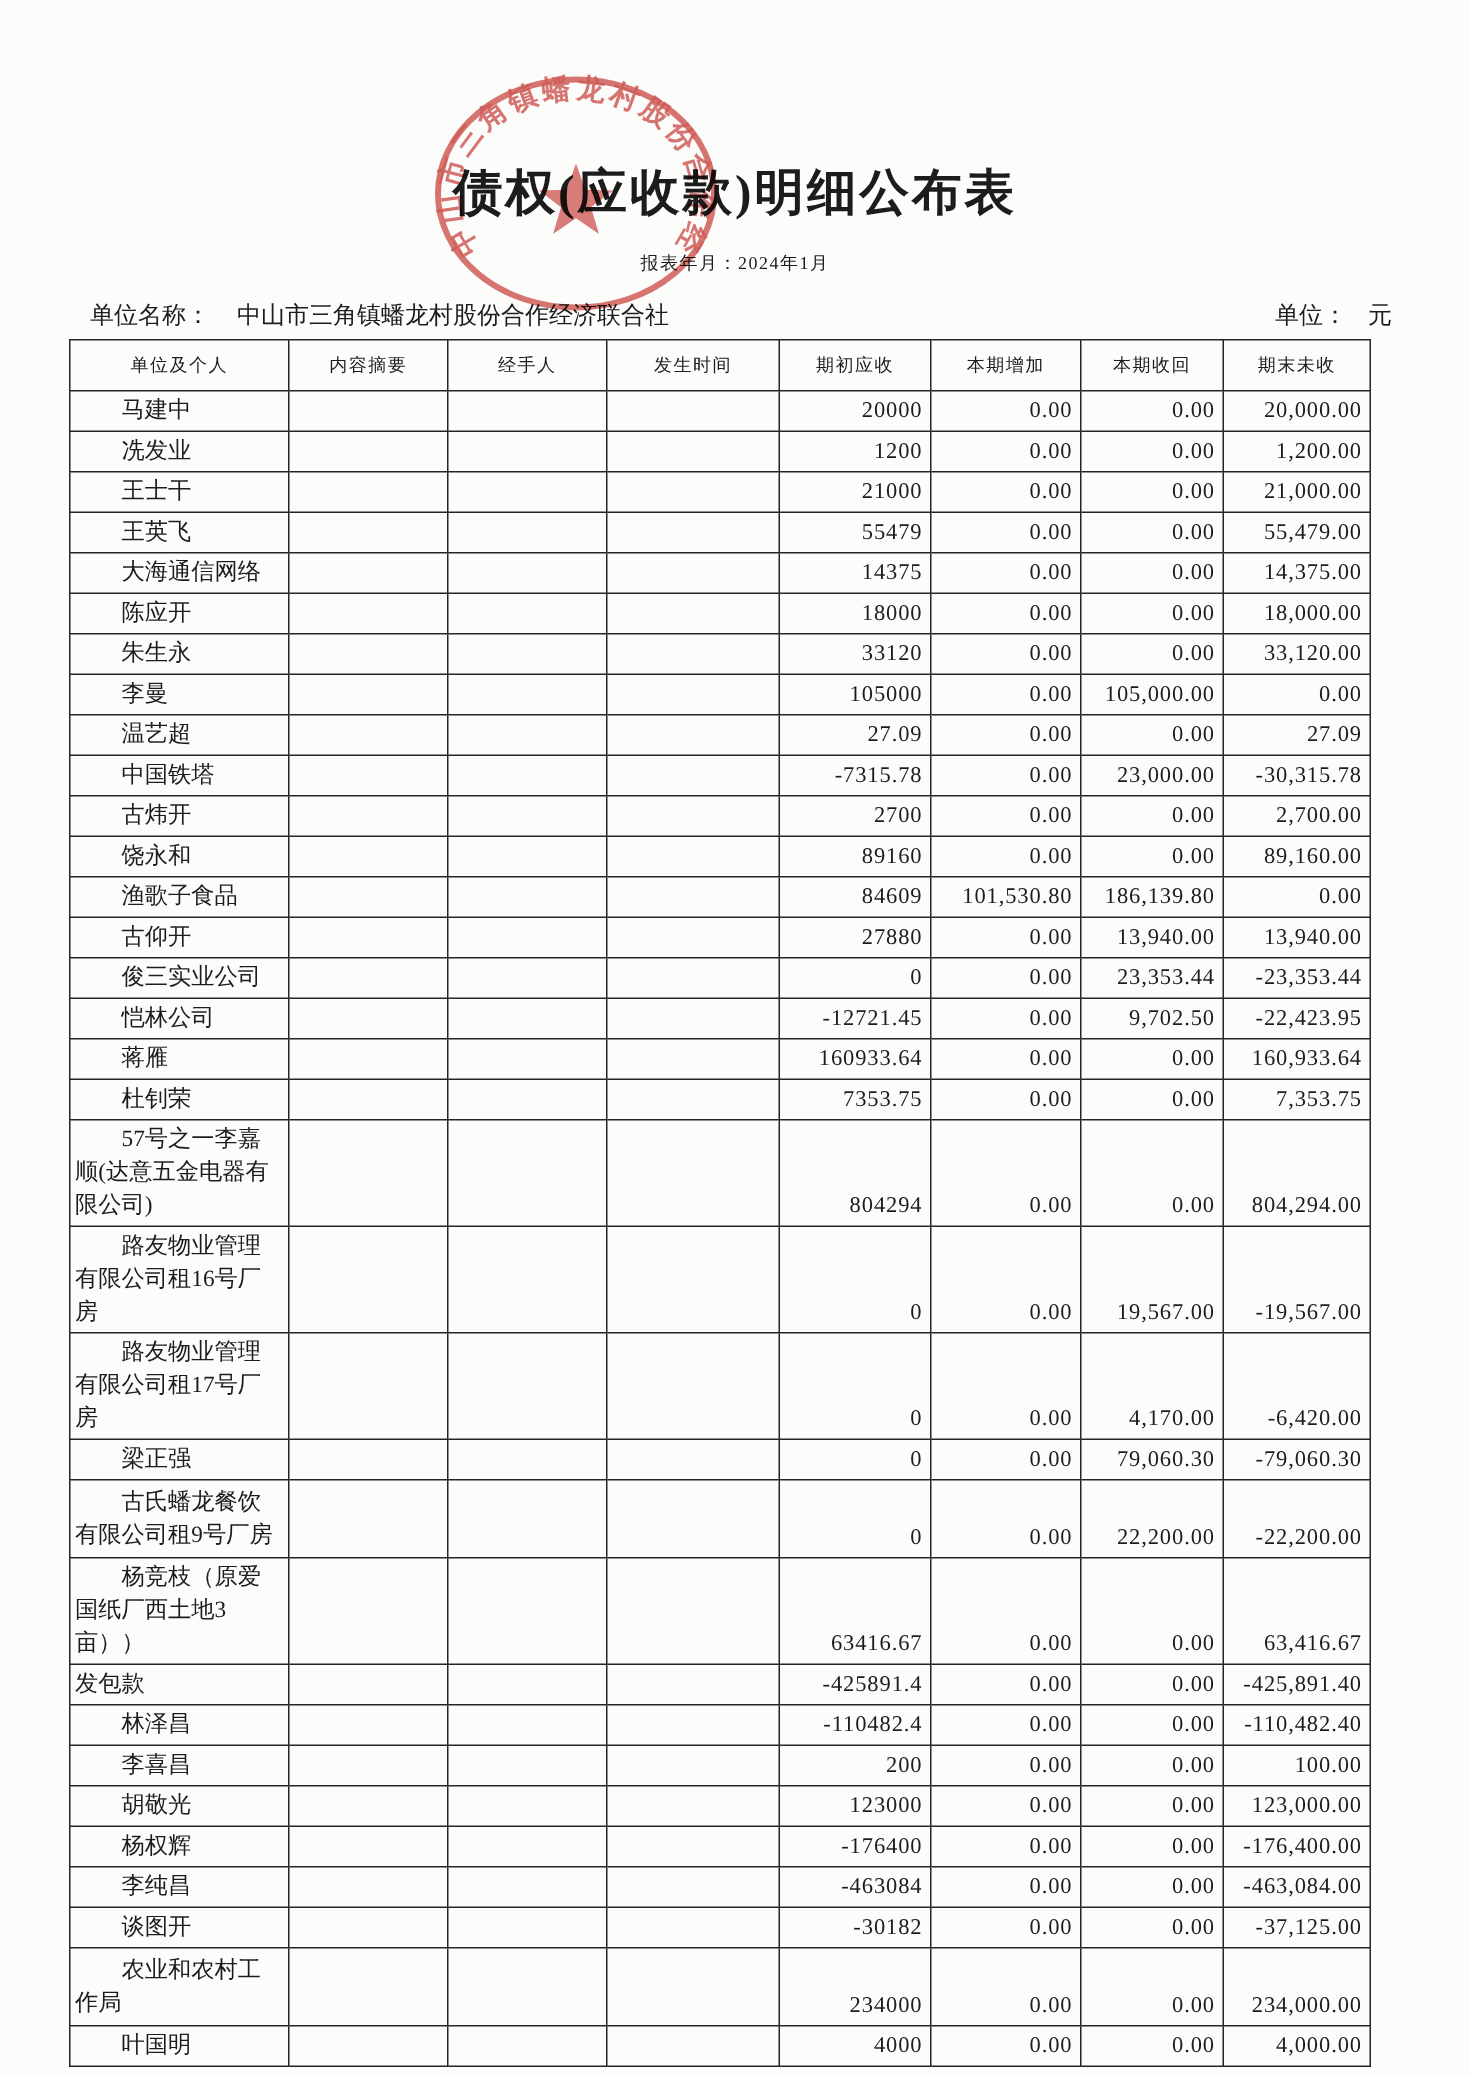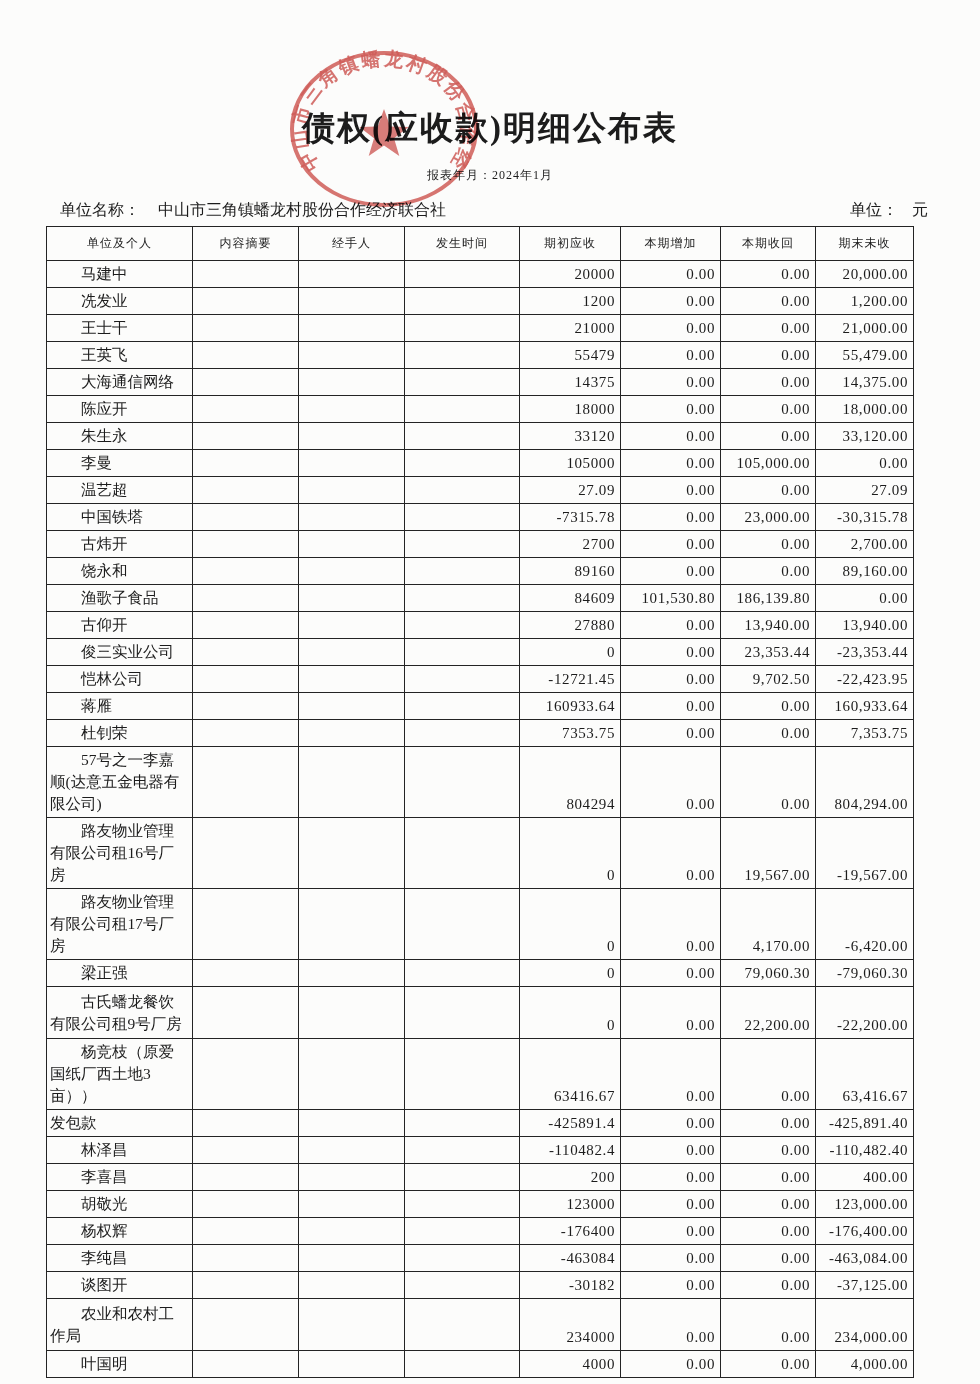--- a/index.html
+++ b/index.html
@@ -380,21 +380,21 @@
       <td class="num">-110,482.40</td>
     </tr>
         <tr class="r1">
       <td class="name indent">李喜昌</td>
       <td class="name"></td>
       <td class="name"></td>
       <td class="name"></td>
       <td class="num">200</td>
       <td class="num">0.00</td>
       <td class="num">0.00</td>
-      <td class="num">400.00</td>
+      <td class="num">100.00</td>
     </tr>
         <tr class="r1">
       <td class="name indent">胡敬光</td>
       <td class="name"></td>
       <td class="name"></td>
       <td class="name"></td>
       <td class="num">123000</td>
       <td class="num">0.00</td>
       <td class="num">0.00</td>
       <td class="num">123,000.00</td>

